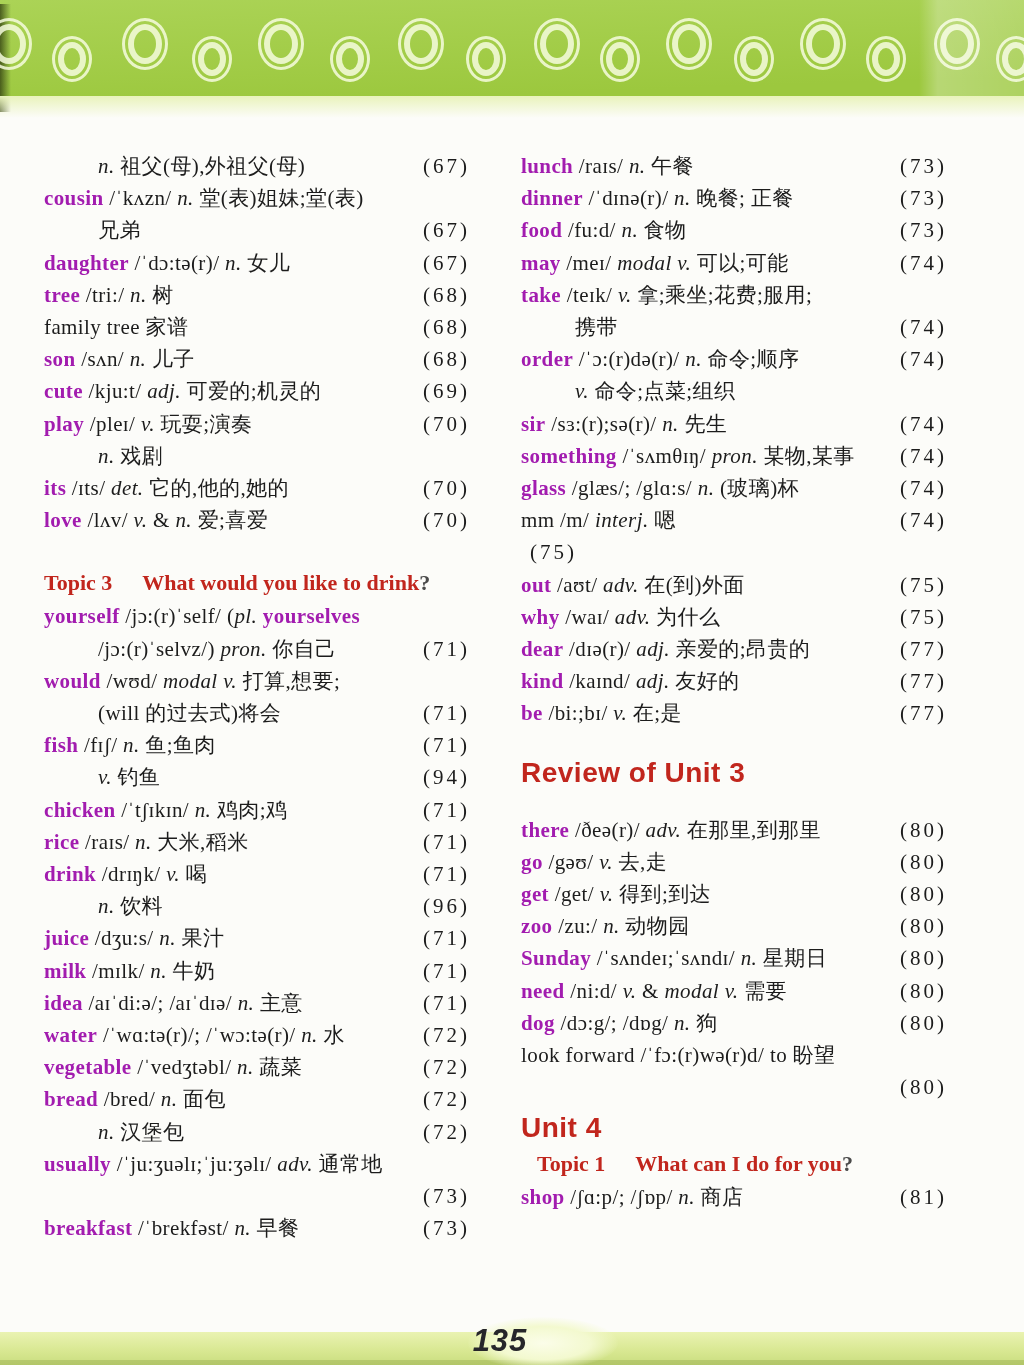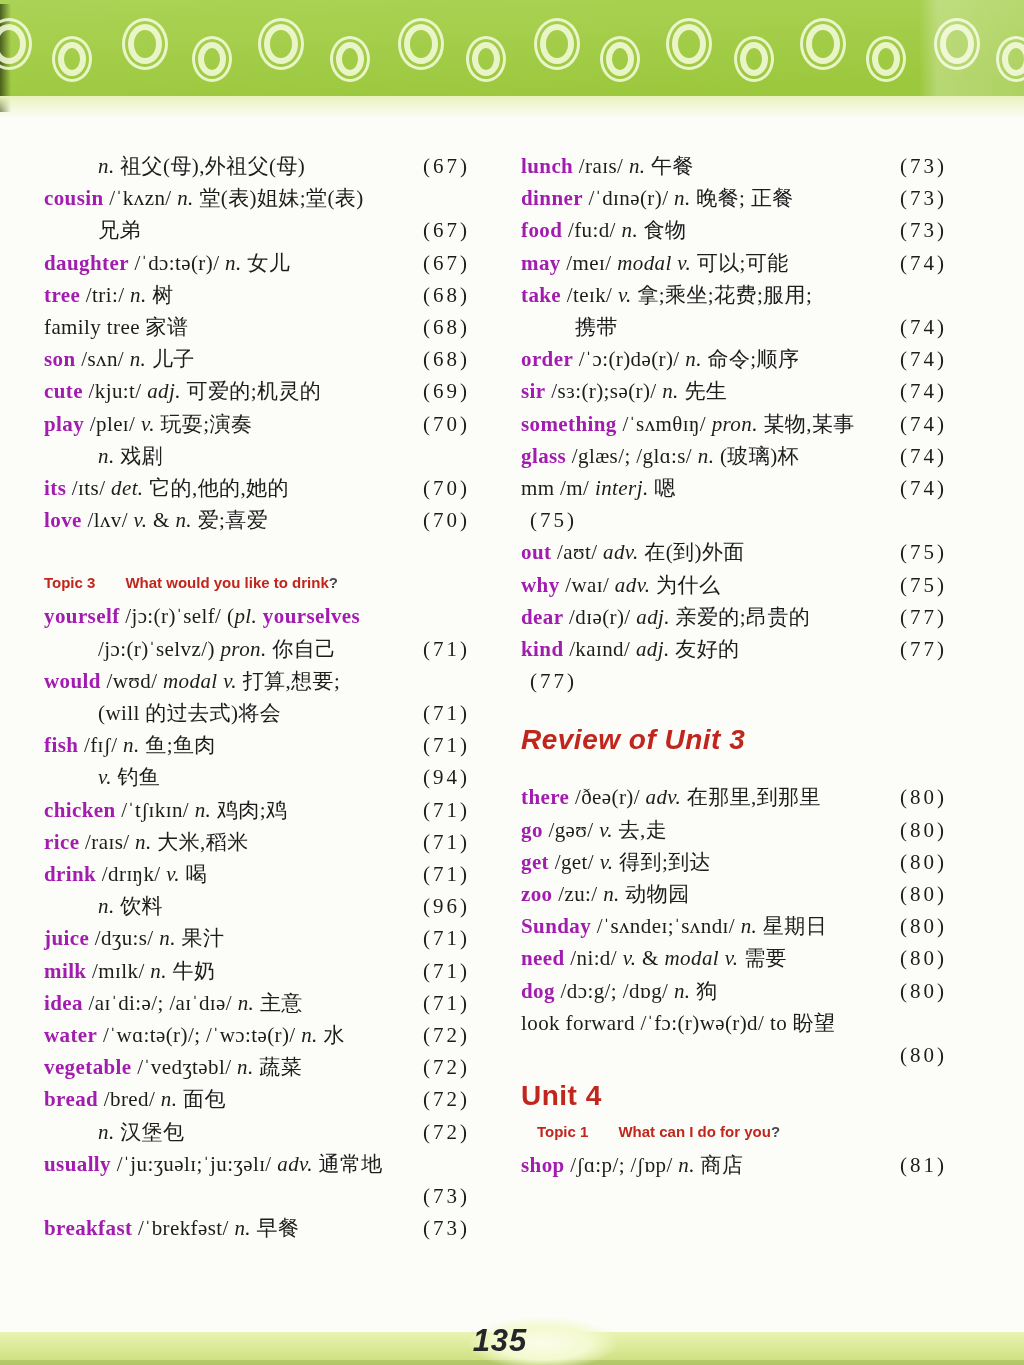--- a/index.html
+++ b/index.html
@@ -49,22 +49,22 @@
   .col-right{left:521px;}
   .line{display:flex;letter-spacing:.4px;}
   .line .txt{flex:1 1 auto;min-width:0;}
   .line.indent .txt{padding-left:54px;}
   .hw{font-weight:bold;color:#a21caf;}
   .rg{}
   .pos{font-style:italic;}
   .pg{margin-left:9px;white-space:nowrap;letter-spacing:3px;flex:0 0 auto;}
   
   .topic{
-    font-family:Liberation Sans, sans-serif;
-    font-weight:bold;font-size:15px;line-height:34px;color:var(--accent);
+    font-family:Liberation Serif, serif;
+    font-weight:bold;font-size:22px;line-height:34px;color:var(--accent);
     white-space:nowrap;
   }
   .topic.indent{padding-left:16px;}
   .topic-label{margin-right:30px;}
   .topic-q{color:#4a4a4a;}
   .section{
     font-family:"Liberation Sans","DejaVu Sans",sans-serif;
     font-weight:bold;font-size:28px;line-height:38px;color:var(--accent);
     letter-spacing:.5px;
   }
@@ -264,20 +264,23 @@
       <span class="txt"><span class="hw">take</span><span class="rg"> /teɪk/ </span><span class="pos">v.</span><span class="rg"> 拿;乘坐;花费;服用;</span></span>
     </div>
     <div class="line indent">
       <span class="txt"><span class="rg">携带</span></span>
       <span class="pg">(74)</span>
     </div>
     <div class="line">
       <span class="txt"><span class="hw">order</span><span class="rg"> /ˈɔ:(r)də(r)/ </span><span class="pos">n.</span><span class="rg"> 命令;顺序</span></span>
       <span class="pg">(74)</span>
     </div>
+    <div class="line indent">
+      <span class="txt"><span class="pos">v.</span><span class="rg"> 命令;点菜;组织</span></span>
+    </div>
     <div class="line">
       <span class="txt"><span class="hw">sir</span><span class="rg"> /sɜ:(r);sə(r)/ </span><span class="pos">n.</span><span class="rg"> 先生</span></span>
       <span class="pg">(74)</span>
     </div>
     <div class="line">
       <span class="txt"><span class="hw">something</span><span class="rg"> /ˈsʌmθɪŋ/ </span><span class="pos">pron.</span><span class="rg"> 某物,某事</span></span>
       <span class="pg">(74)</span>
     </div>
     <div class="line">
       <span class="txt"><span class="hw">glass</span><span class="rg"> /glæs/; /glɑ:s/ </span><span class="pos">n.</span><span class="rg"> (玻璃)杯</span></span>
@@ -300,23 +303,24 @@
     </div>
     <div class="line">
       <span class="txt"><span class="hw">dear</span><span class="rg"> /dɪə(r)/ </span><span class="pos">adj.</span><span class="rg"> 亲爱的;昂贵的</span></span>
       <span class="pg">(77)</span>
     </div>
     <div class="line">
       <span class="txt"><span class="hw">kind</span><span class="rg"> /kaɪnd/ </span><span class="pos">adj.</span><span class="rg"> 友好的</span></span>
       <span class="pg">(77)</span>
     </div>
     <div class="line">
+      <span class="txt"><span class="hw">be</span><span class="rg"> /bi:;bɪ/ </span><span class="pos">v.</span><span class="rg"> 在;是</span></span>
       <span class="pg">(77)</span>
     </div>
-    <div class="section" style="margin-top: 24px; font-style: italic;">Review of Unit 3</div>
+    <div class="section" style="margin-top: 24px;">Review of Unit 3</div>
     <div class="line" style="margin-top: 22px; justify-content: center;">
       <span class="txt"><span class="hw">there</span><span class="rg"> /ðeə(r)/ </span><span class="pos">adv.</span><span class="rg"> 在那里,到那里</span></span>
       <span class="pg">(80)</span>
     </div>
     <div class="line">
       <span class="txt"><span class="hw">go</span><span class="rg"> /gəʊ/ </span><span class="pos">v.</span><span class="rg"> 去,走</span></span>
       <span class="pg">(80)</span>
     </div>
     <div class="line">
       <span class="txt"><span class="hw">get</span><span class="rg"> /get/ </span><span class="pos">v.</span><span class="rg"> 得到;到达</span></span>

